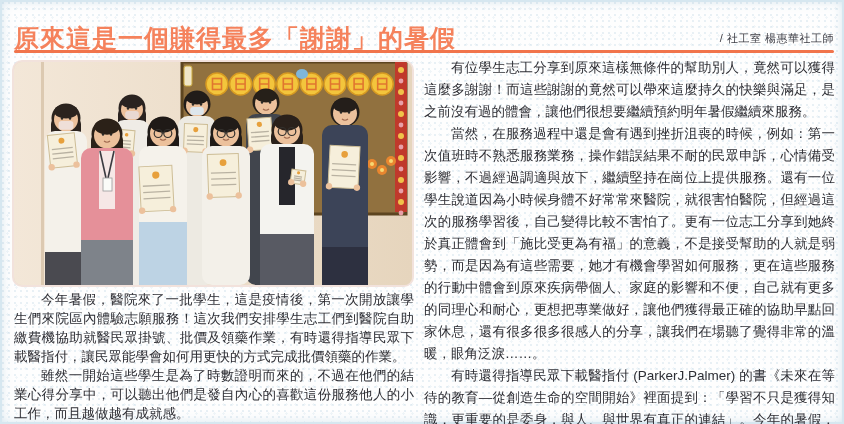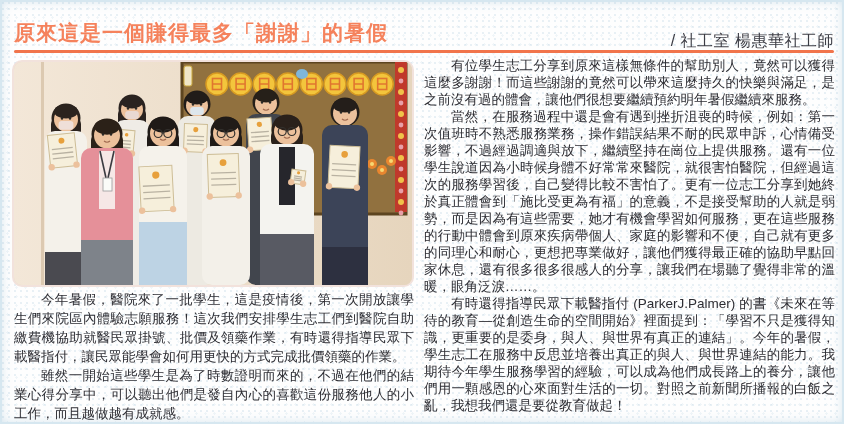--- a/index.html
+++ b/index.html
@@ -9,44 +9,44 @@
     background-color:#fefefe;
     background-image:
       radial-gradient(rgba(120,170,200,.16) 1px, transparent 1.3px),
       radial-gradient(rgba(120,170,200,.10) 1px, transparent 1.3px);
     background-size:6px 6px, 9px 9px;
     background-position:0 0, 3px 4px;
     box-shadow: inset 0 0 0 2px #d6e7f0, inset 0 0 12px rgba(140,185,210,.45);
   }
   .title{
     position:absolute;left:14px;top:5px;
-    font-size:21px;font-weight:800;letter-spacing:1px;
+    font-size:25px;font-weight:800;letter-spacing:1px;
     color:#f5825c;white-space:nowrap;font-family:Liberation Mono, monospace;
   }
   .byline{
     position:absolute;right:10px;top:31px;
-    font-size:16px;color:#3c3c44;letter-spacing:.5px;margin-left:36px;
+    font-size:11px;color:#3c3c44;letter-spacing:.5px;margin-left:36px;
   }
   .rule{
     position:absolute;left:14px;right:10px;top:50px;height:3px;
     background:#f1744b;border-radius:2px;
   }
   .photo{
     position:absolute;left:14px;top:62px;width:398px;height:223px;
     border-radius:8px;overflow:hidden;
     box-shadow:0 0 0 2px #f2e2dc;
     background:#e9dbc6;
   }
   .photo svg{display:block;}
   .col{position:absolute;color:#2d2d33;text-align:justify;}
   .col p{margin:0;text-indent:2em;}
   .col-left{left:14px;top:290px;width:400px;font-size:13.5px;}
   .col-left p{line-height:19px;}
   .col-right{left:424px;top:57px;width:411px;font-size:13.5px;}
-  .col-right p{line-height:17px;}
+  .col-right p{line-height:22px;}
 </style>
 </head>
 <body>
 
 <div class="page">
 
   <h1 class="title">原來這是一個賺得最多「謝謝」的暑假</h1>
   <div class="byline">/ 社工室 楊惠華社工師</div>
   <div class="rule"></div>
 

